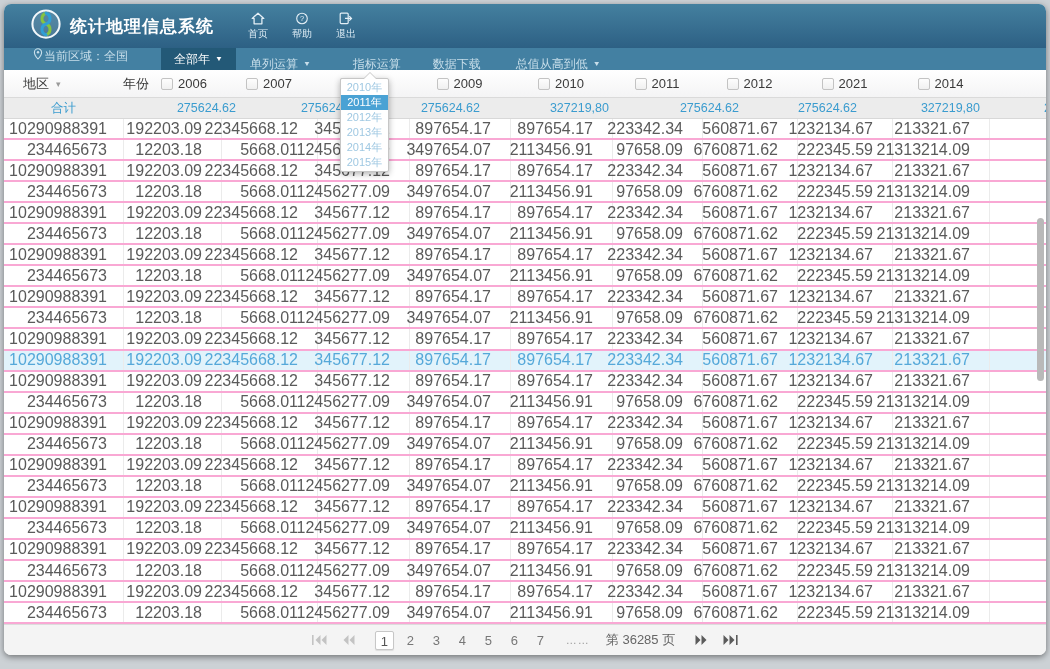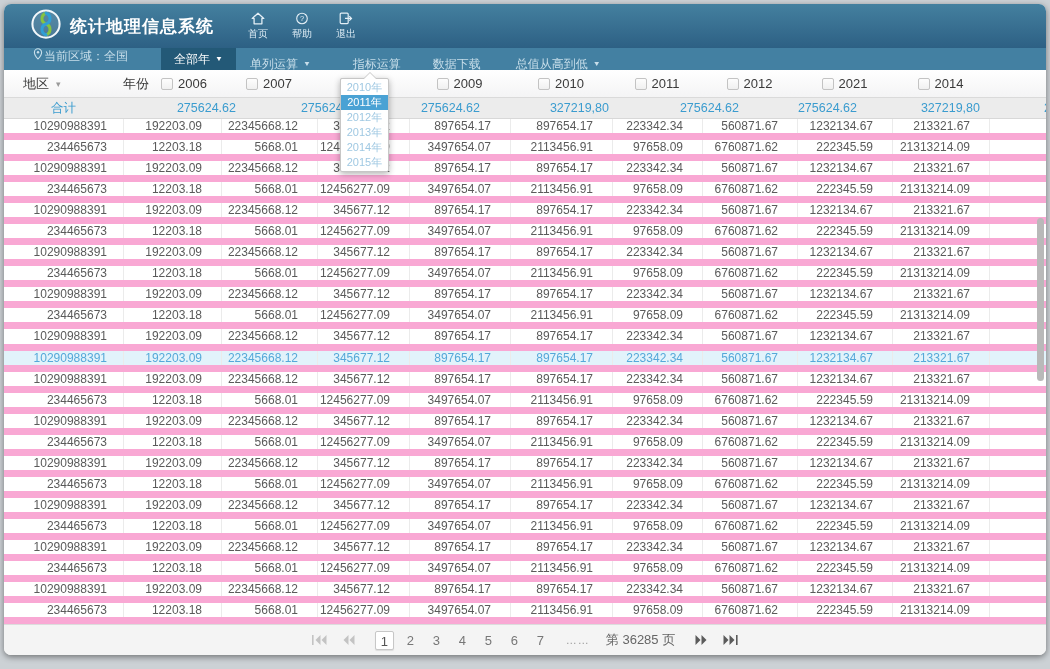--- a/index.html
+++ b/index.html
@@ -49,21 +49,21 @@
   .th-year{display:flex;align-items:center;justify-content:center;gap:5px;}
   .th-year.first{justify-content:flex-start;}
   .year-row-label{margin-right:7px;}
   .checkbox{width:12px;height:12px;border:1px solid #c3c3c3;border-radius:2px;
             background:linear-gradient(#fdfdfd,#f0f0f0);cursor:pointer;flex:0 0 12px;}
   .trow-total{height:21px;flex:0 0 21px;background:#ececec;border-bottom:1px solid #d8d8d8;
               color:var(--accent-blue);font-size:12.5px;gap:28px;}
   .trow-total .tc{display:flex;align-items:center;justify-content:flex-end;padding-right:13px;}
   .trow-total .tc.label{justify-content:center;padding-right:0;}
   .tbody{flex:1 1 auto;display:flex;flex-direction:column;overflow:hidden;}
-  .trow{flex:1 1 auto;border-bottom:7px solid #f9a8d4;font-size:12px;color:#5a5a5a;background:#fff;cursor:default;}
+  .trow{flex:1 1 auto;border-bottom:2px solid #f9a8d4;font-size:16px;color:#5a5a5a;background:#fff;cursor:default;}
   .trow .tc{display:flex;align-items:center;justify-content:flex-end;padding-right:19px;
             border-left:1px solid #ebebeb;}
   .trow .tc:first-child{border-left:none;padding-right:16px;}
   .trow .tc.gutter,.trow-total .tc.gutter,.thead .tc.gutter{padding:0;}
   .trow.hl{background:var(--row-highlight-bg);color:var(--row-highlight-text);}
 
   
   .dropdown{position:absolute;left:336px;top:74px;width:49px;background:#fff;border:1px solid #c6c6c6;
             border-radius:2px;box-shadow:0 2px 6px rgba(0,0,0,.3);z-index:60;padding:1px 0;}
   .dropdown:before{content:"";position:absolute;top:-7px;left:22px;border:7px solid transparent;

